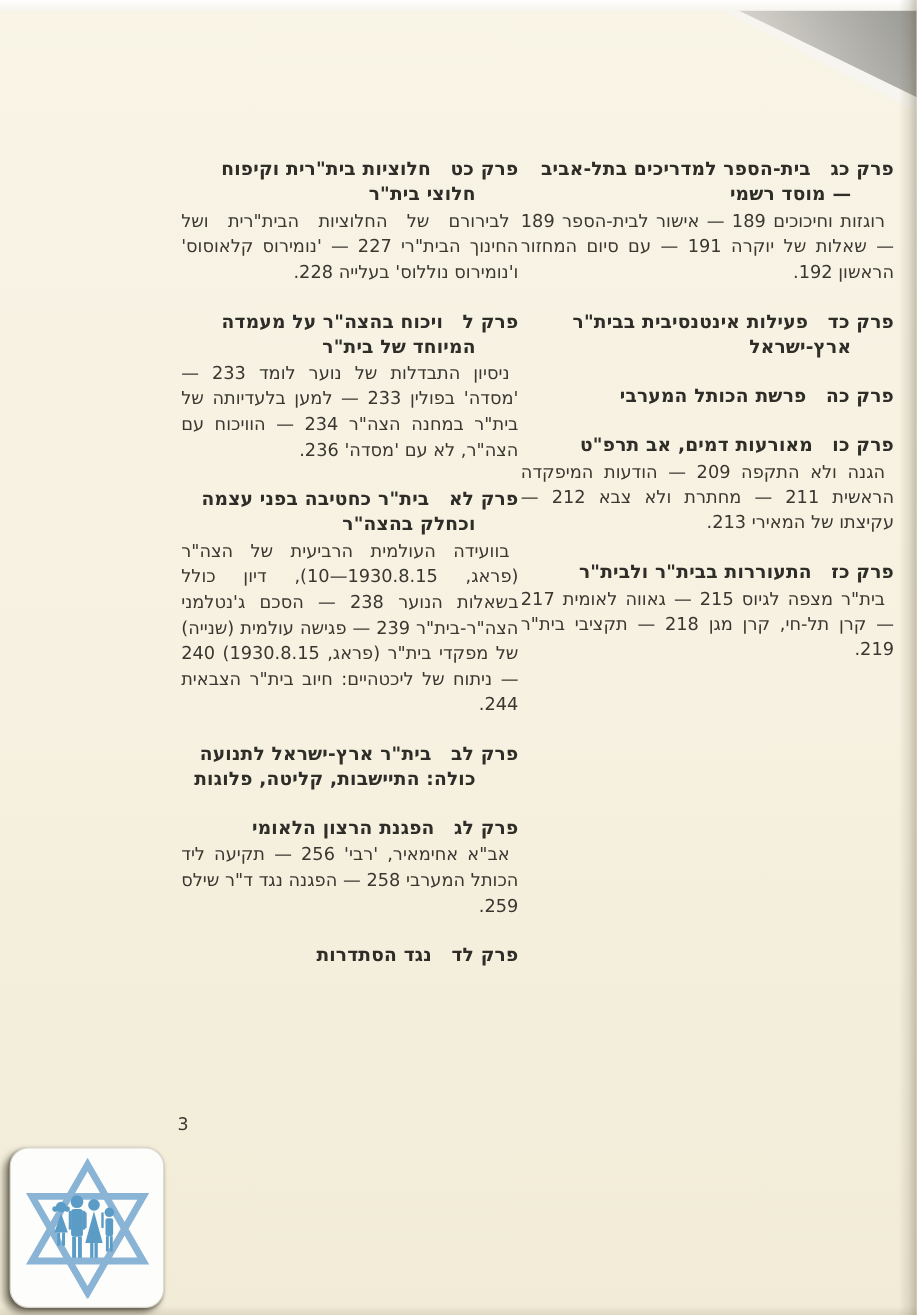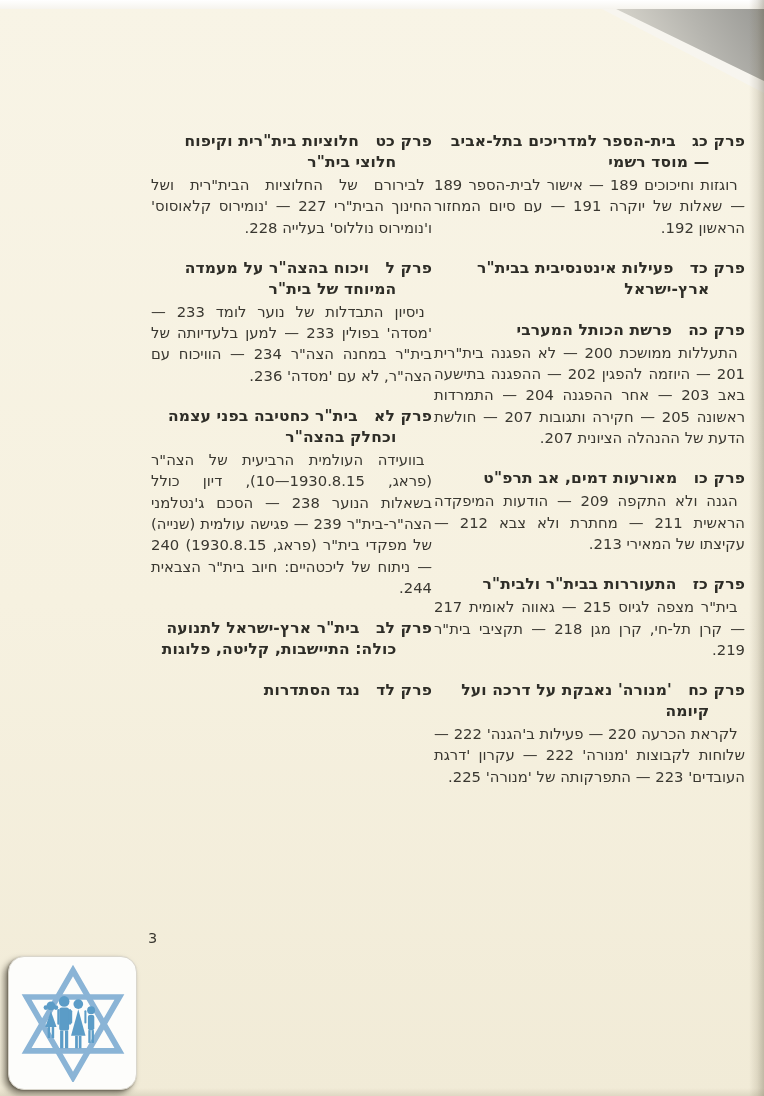--- a/index.html
+++ b/index.html
@@ -76,51 +76,50 @@
   <div class="col col-right">
     <section class="toc-section">
       <h2 class="heading"><span>פרק כג</span><span class="title">בית-הספר למדריכים בתל-אביב — מוסד רשמי</span></h2>
       <p class="summary">רוגזות וחיכוכים 189 — אישור לבית-הספר 189 — שאלות של יוקרה 191 — עם סיום המחזור הראשון 192.</p>
     </section>
     <section class="toc-section">
       <h2 class="heading"><span>פרק כד</span><span class="title">פעילות אינטנסיבית בבית"ר ארץ-ישראל</span></h2>
     </section>
     <section class="toc-section">
       <h2 class="heading"><span>פרק כה</span><span class="title">פרשת הכותל המערבי</span></h2>
-      <p class="summary">התעללות ממושכת 200 — לא הפגנה בית"רית 201 — היוזמה להפגין 202 — ההפגנה בתישעה באב 203 — אחר ההפגנה 204 — התמרדות ראשונה 205 — חקירה ותגובות 207 — חולשת הדעת של ההנהלה הציונית 207.</p>
     </section>
     <section class="toc-section">
       <h2 class="heading"><span>פרק כו</span><span class="title">מאורעות דמים, אב תרפ"ט</span></h2>
       <p class="summary">הגנה ולא התקפה 209 — הודעות המיפקדה הראשית 211 — מחתרת ולא צבא 212 — עקיצתו של המאירי 213.</p>
     </section>
     <section class="toc-section">
       <h2 class="heading"><span>פרק כז</span><span class="title">התעוררות בבית"ר ולבית"ר</span></h2>
       <p class="summary">בית"ר מצפה לגיוס 215 — גאווה לאומית 217 — קרן תל-חי, קרן מגן 218 — תקציבי בית"ר 219.</p>
-    </section>
-    <section class="toc-section">
-      <h2 class="heading"><span>פרק כח</span><span class="title">'מנורה' נאבקת על דרכה ועל קיומה</span></h2>
-      <p class="summary">לקראת הכרעה 220 — פעילות ב'הגנה' 222 — שלוחות לקבוצות 'מנורה' 222 — עקרון 'דרגת העובדים' 223 — התפרקותה של 'מנורה' 225.</p>
     </section>
   </div>
 
   <div class="col col-left">
     <section class="toc-section">
       <h2 class="heading"><span>פרק כט</span><span class="title">חלוציות בית"רית וקיפוח חלוצי בית"ר</span></h2>
       <p class="summary">לבירורם של החלוציות הבית"רית ושל החינוך הבית"רי 227 — 'נומירוס קלאוסוס' ו'נומירוס נוללוס' בעלייה 228.</p>
     </section>
     <section class="toc-section">
       <h2 class="heading"><span>פרק ל</span><span class="title">ויכוח בהצה"ר על מעמדה המיוחד של בית"ר</span></h2>
       <p class="summary">ניסיון התבדלות של נוער לומד 233 — 'מסדה' בפולין 233 — למען בלעדיותה של בית"ר במחנה הצה"ר 234 — הוויכוח עם הצה"ר, לא עם 'מסדה' 236.</p>
     </section>
     <section class="toc-section">
       <h2 class="heading"><span>פרק לא</span><span class="title">בית"ר כחטיבה בפני עצמה וכחלק בהצה"ר</span></h2>
       <p class="summary">בוועידה העולמית הרביעית של הצה"ר (פראג, 1930.8.15—10), דיון כולל בשאלות הנוער 238 — הסכם ג'נטלמני הצה"ר-בית"ר 239 — פגישה עולמית (שנייה) של מפקדי בית"ר (פראג, 1930.8.15) 240 — ניתוח של ליכטהיים: חיוב בית"ר הצבאית 244.</p>
     </section>
     <section class="toc-section">
       <h2 class="heading"><span>פרק לב</span><span class="title">בית"ר ארץ-ישראל לתנועה כולה: התיישבות, קליטה, פלוגות</span></h2>
+    </section>
+    <section class="toc-section">
+      <h2 class="heading"><span>פרק לג</span><span class="title">הפגנת הרצון הלאומי</span></h2>
+      <p class="summary">אב"א אחימאיר, 'רבי' 256 — תקיעה ליד הכותל המערבי 258 — הפגנה נגד ד"ר שילס 259.</p>
     </section>
     <section class="toc-section">
       <h2 class="heading"><span>פרק לד</span><span class="title">נגד הסתדרות</span></h2>
     </section>
   </div>
 
   <div class="page-number">3</div>
 
   <div class="logo-card">
     <svg width="106" height="117" viewBox="0 0 120 132" xmlns="http://www.w3.org/2000/svg">

